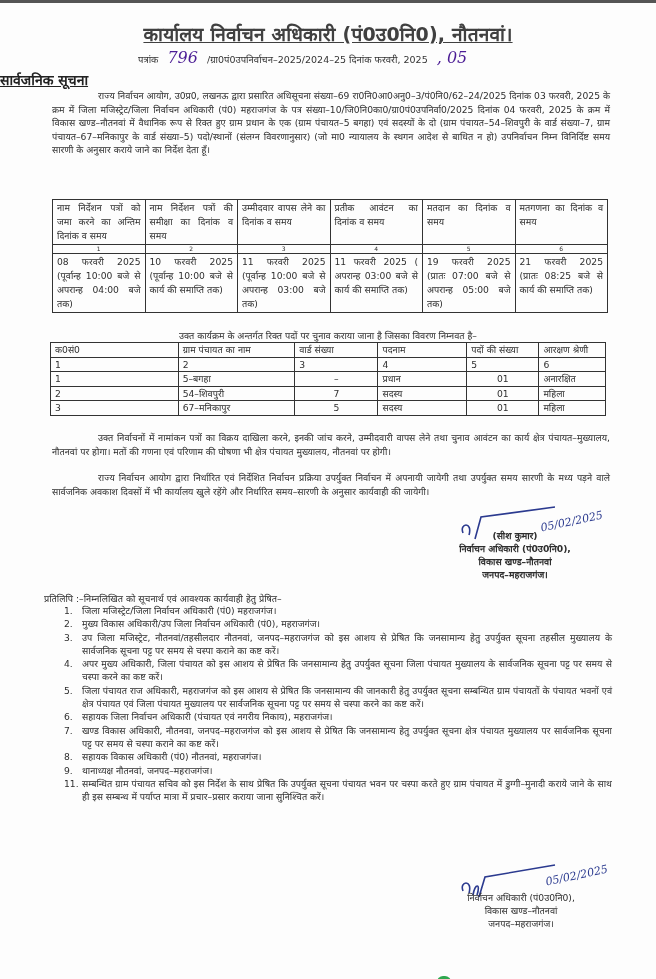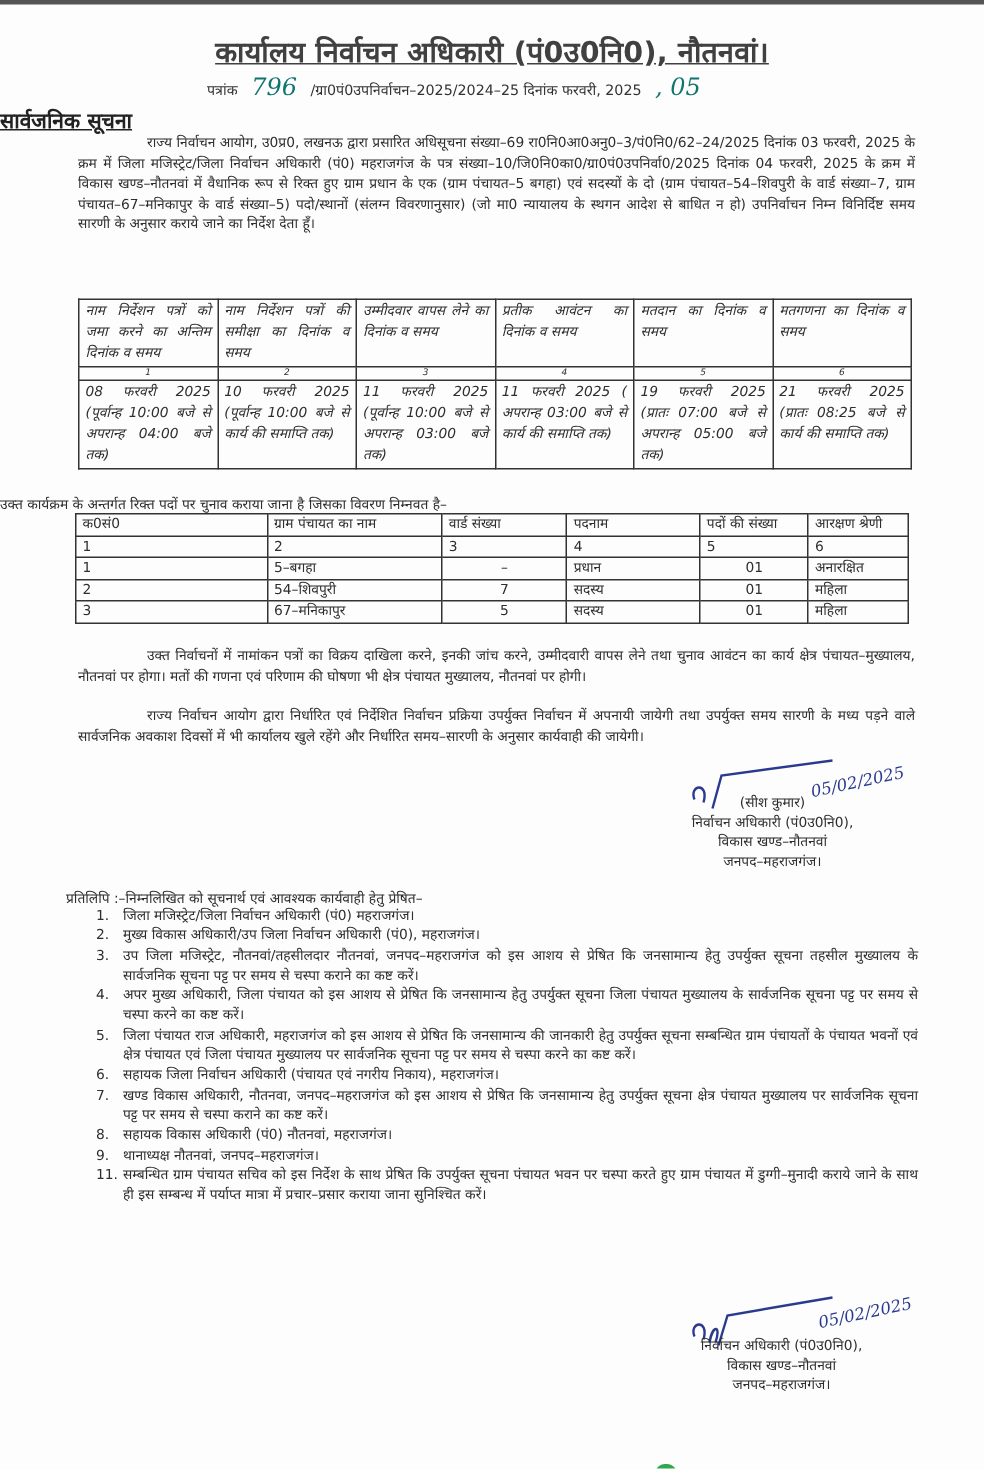--- a/index.html
+++ b/index.html
@@ -2,28 +2,28 @@
 <html><head>
 <meta charset="utf-8">
 <style>
   html, body { margin:0; padding:0; }
   body { width:656px; height:979px; background:#fdfdfd; position:relative; overflow:hidden;
          font-family:"DejaVu Sans", sans-serif; color:#2a2a2a; }
   .topbar { position:absolute; left:0; top:0; width:656px; height:3px; background:#555; }
   .page { position:absolute; left:0; top:3px; width:656px; height:976px; }
   .title { position:absolute; left:0; width:656px; top:18px; text-align:center; font-size:19px; font-weight:bold; text-decoration:underline; color:#404040; letter-spacing:0.2px; }
   .refline { position:absolute; left:138px; top:45px; font-size:9.5px; color:#333; }
-  .refline .hand { font-family:"DejaVu Serif", serif; font-style:italic; color:#0f766e; font-size:16px; margin:0 6px; }
+  .refline .hand { font-family:"DejaVu Serif", serif; font-style:italic; color:#4c1d95; font-size:16px; margin:0 6px; }
   .subtitle { position:absolute; left:0; width:656px; top:67px; text-align:left; font-size:14px; font-weight:bold; text-decoration:underline; color:#222; }
   .para { position:absolute; left:52px; width:558px; font-size:9.2px; line-height:13.5px; text-align:justify; text-indent:46px; color:#2e2e2e; }
   table { border-collapse:collapse; position:absolute; }
-  .sched { left:52px; top:196px; width:556px;font-style:italic; }
+  .sched { left:52px; top:196px; width:556px; }
   .sched td, .sched th { border:1px solid #333; font-size:9.2px; line-height:14px; vertical-align:top; padding:1px 4px; text-align:justify; font-weight:normal; color:#2e2e2e; }
   .sched .num td { text-align:center; font-size:6px; line-height:8px; padding:0; }
-  .caption { position:absolute; left:0; width:656px; top:326px; font-size:9.2px; color:#2e2e2e; }
+  .caption { position:absolute; left:0; width:656px; top:326px; text-align:center; font-size:9.2px; color:#2e2e2e; }
   .vac { left:50px; top:339px; width:556px; }
   .vac td, .vac th { border:1px solid #333; font-size:9.2px; line-height:11.5px; padding:1px 4px; text-align:left; font-weight:normal; color:#2e2e2e; }
   .vac td.c { text-align:center; }
   .sig { position:absolute; text-align:center; font-size:9.2px; line-height:13px; color:#2e2e2e; }
   .sigscrawl { position:absolute; font-family:"DejaVu Serif", serif; font-style:italic; color:#2b3a8f; font-size:14px; }
   .copyhead { position:absolute; left:44px; top:589px; font-size:9.2px; color:#2e2e2e; }
   .copylist { position:absolute; left:64px; top:601px; width:548px; margin:0; padding:0; list-style:none; }
   .copylist li { position:relative; padding-left:18px; font-size:9.2px; line-height:13.3px; text-align:justify; color:#2e2e2e; }
   .copylist li .n { position:absolute; left:0; top:0; }
   .greenmark { position:absolute; left:437px; top:973px; width:14px; height:6px; border-radius:7px 7px 0 0; background:#2fa84f; }
@@ -124,21 +124,21 @@
   </tbody>
     </table>
 
   <div class="para" style="top:428px;">उक्त निर्वाचनों में नामांकन पत्रों का विक्रय दाखिला करने, इनकी जांच करने, उम्मीदवारी वापस लेने तथा चुनाव आवंटन का कार्य क्षेत्र पंचायत–मुख्यालय, नौतनवां पर होगा। मतों की गणना एवं परिणाम की घोषणा भी क्षेत्र पंचायत मुख्यालय, नौतनवां पर होगी।</div>
   <div class="para" style="top:468px;">राज्य निर्वाचन आयोग द्वारा निर्धारित एवं निर्देशित निर्वाचन प्रक्रिया उपर्युक्त निर्वाचन में अपनायी जायेगी तथा उपर्युक्त समय सारणी के मध्य पड़ने वाले सार्वजनिक अवकाश दिवसों में भी कार्यालय खुले रहेंगे और निर्धारित समय–सारणी के अनुसार कार्यवाही की जायेगी।</div>
 
   <svg style="position:absolute;left:455px;top:500px;" width="160" height="40">
     <path d="M8 30 C 4 20, 18 18, 14 32 M 20 36 L 26 14 L 100 4" stroke="#2b3a8f" stroke-width="1.6" fill="none"></path>
   </svg>
   <div class="sigscrawl" style="left:540px;top:512px;font-size:11px;transform:rotate(-12deg);">05/02/2025</div>
-  <div class="sig" style="left:430px;top:526px;width:170px;">
+  <div class="sig" style="left:430px;top:526px;width:170px;font-weight:bold;">
     <div>(सीश कुमार)</div>
     <div>निर्वाचन अधिकारी (पं0उ0नि0),</div>
     <div>विकास खण्ड–नौतनवां</div>
     <div>जनपद–महराजगंज।</div>
   </div>
 
   <div class="copyhead">प्रतिलिपि :–निम्नलिखित को सूचनार्थ एवं आवश्यक कार्यवाही हेतु प्रेषित–</div>
   <ol class="copylist">
     <li><span class="n">1.</span><span>जिला मजिस्ट्रेट/जिला निर्वाचन अधिकारी (पं0) महराजगंज।</span></li>
     <li><span class="n">2.</span><span>मुख्य विकास अधिकारी/उप जिला निर्वाचन अधिकारी (पं0), महराजगंज।</span></li>

